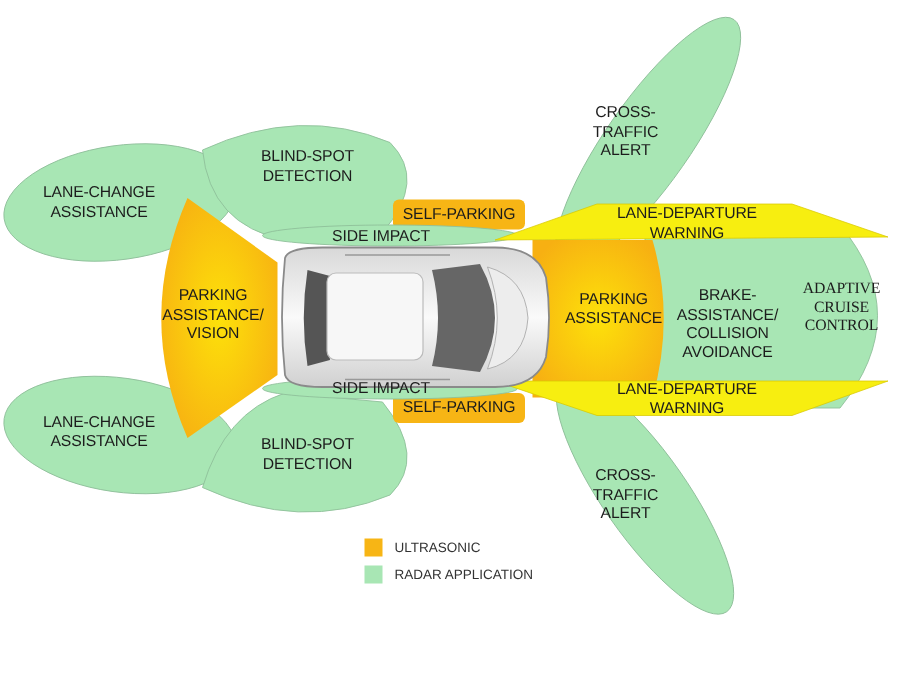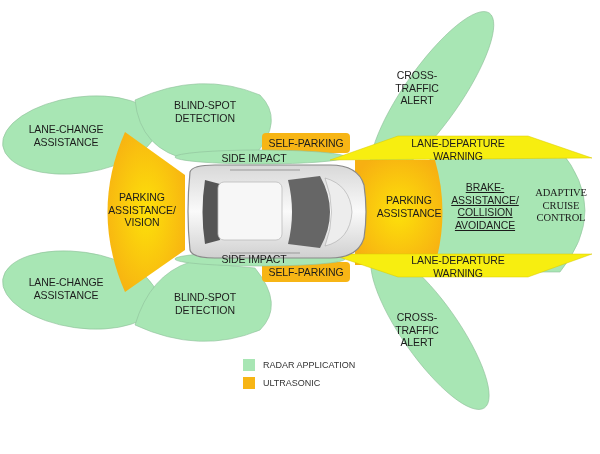--- a/index.html
+++ b/index.html
@@ -71,40 +71,40 @@
 ASSISTANCE/
 VISION</div>
 <div class="lbl" style="left:254px; top:158px;">SIDE IMPACT</div>
 <div class="lbl" style="left:306px; top:143px;">SELF-PARKING</div>
 <div class="lbl" style="left:417px; top:88px;">CROSS-
 TRAFFIC
 ALERT</div>
 <div class="lbl" style="left:458px; top:149px;">LANE-DEPARTURE WARNING</div>
 <div class="lbl" style="left:409px; top:206px;">PARKING
 ASSISTANCE</div>
-<div class="lbl" style="left:485px; top:206px;text-decoration:underline;">BRAKE-
+<div class="lbl" style="left:485px; top:216px;">BRAKE-
 ASSISTANCE/
 COLLISION
 AVOIDANCE</div>
 <div class="lbl" style="left:561px; top:206px;font-family:Liberation Serif, serif;">ADAPTIVE
 CRUISE
 CONTROL</div>
 <div class="lbl" style="left:254px; top:259px;">SIDE IMPACT</div>
 <div class="lbl" style="left:306px; top:272px;">SELF-PARKING</div>
 <div class="lbl" style="left:458px; top:266px;">LANE-DEPARTURE WARNING</div>
 <div class="lbl" style="left:66px; top:288px;">LANE-CHANGE
 ASSISTANCE</div>
 <div class="lbl" style="left:205px; top:303px;">BLIND-SPOT
 DETECTION</div>
 <div class="lbl" style="left:417px; top:330px;">CROSS-
 TRAFFIC
 ALERT</div>
 
 <div class="legend">
   <div class="legend-item">
+    <span class="swatch" style="background: rgb(247, 181, 21);"></span>
+    <span class="legend-label">ULTRASONIC</span>
+  </div>
+  <div class="legend-item">
     <span class="swatch" style="background: rgb(168, 230, 180);"></span>
     <span class="legend-label">RADAR APPLICATION</span>
-  </div>
-  <div class="legend-item">
-    <span class="swatch" style="background: rgb(247, 181, 21);"></span>
-    <span class="legend-label">ULTRASONIC</span>
   </div>
 </div>
 
 </body></html>

